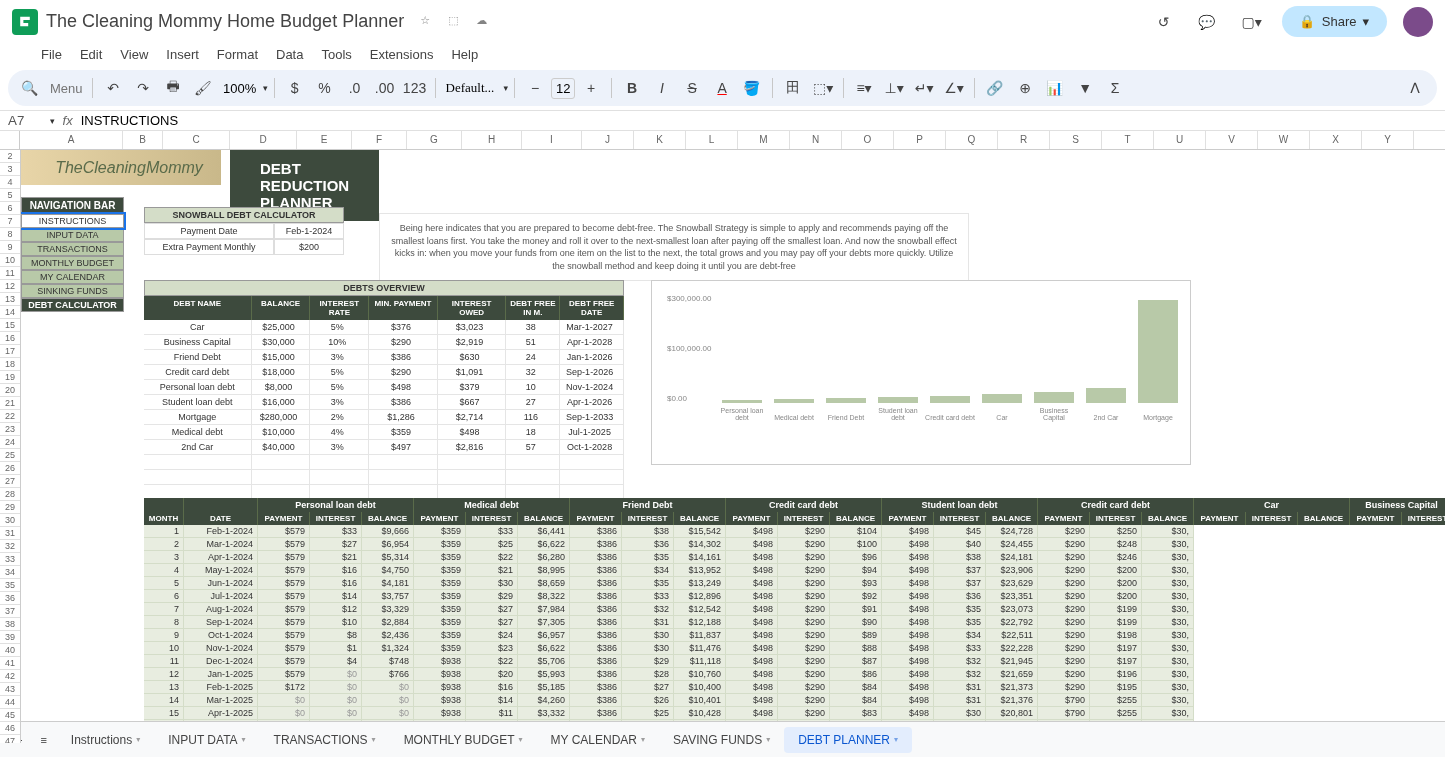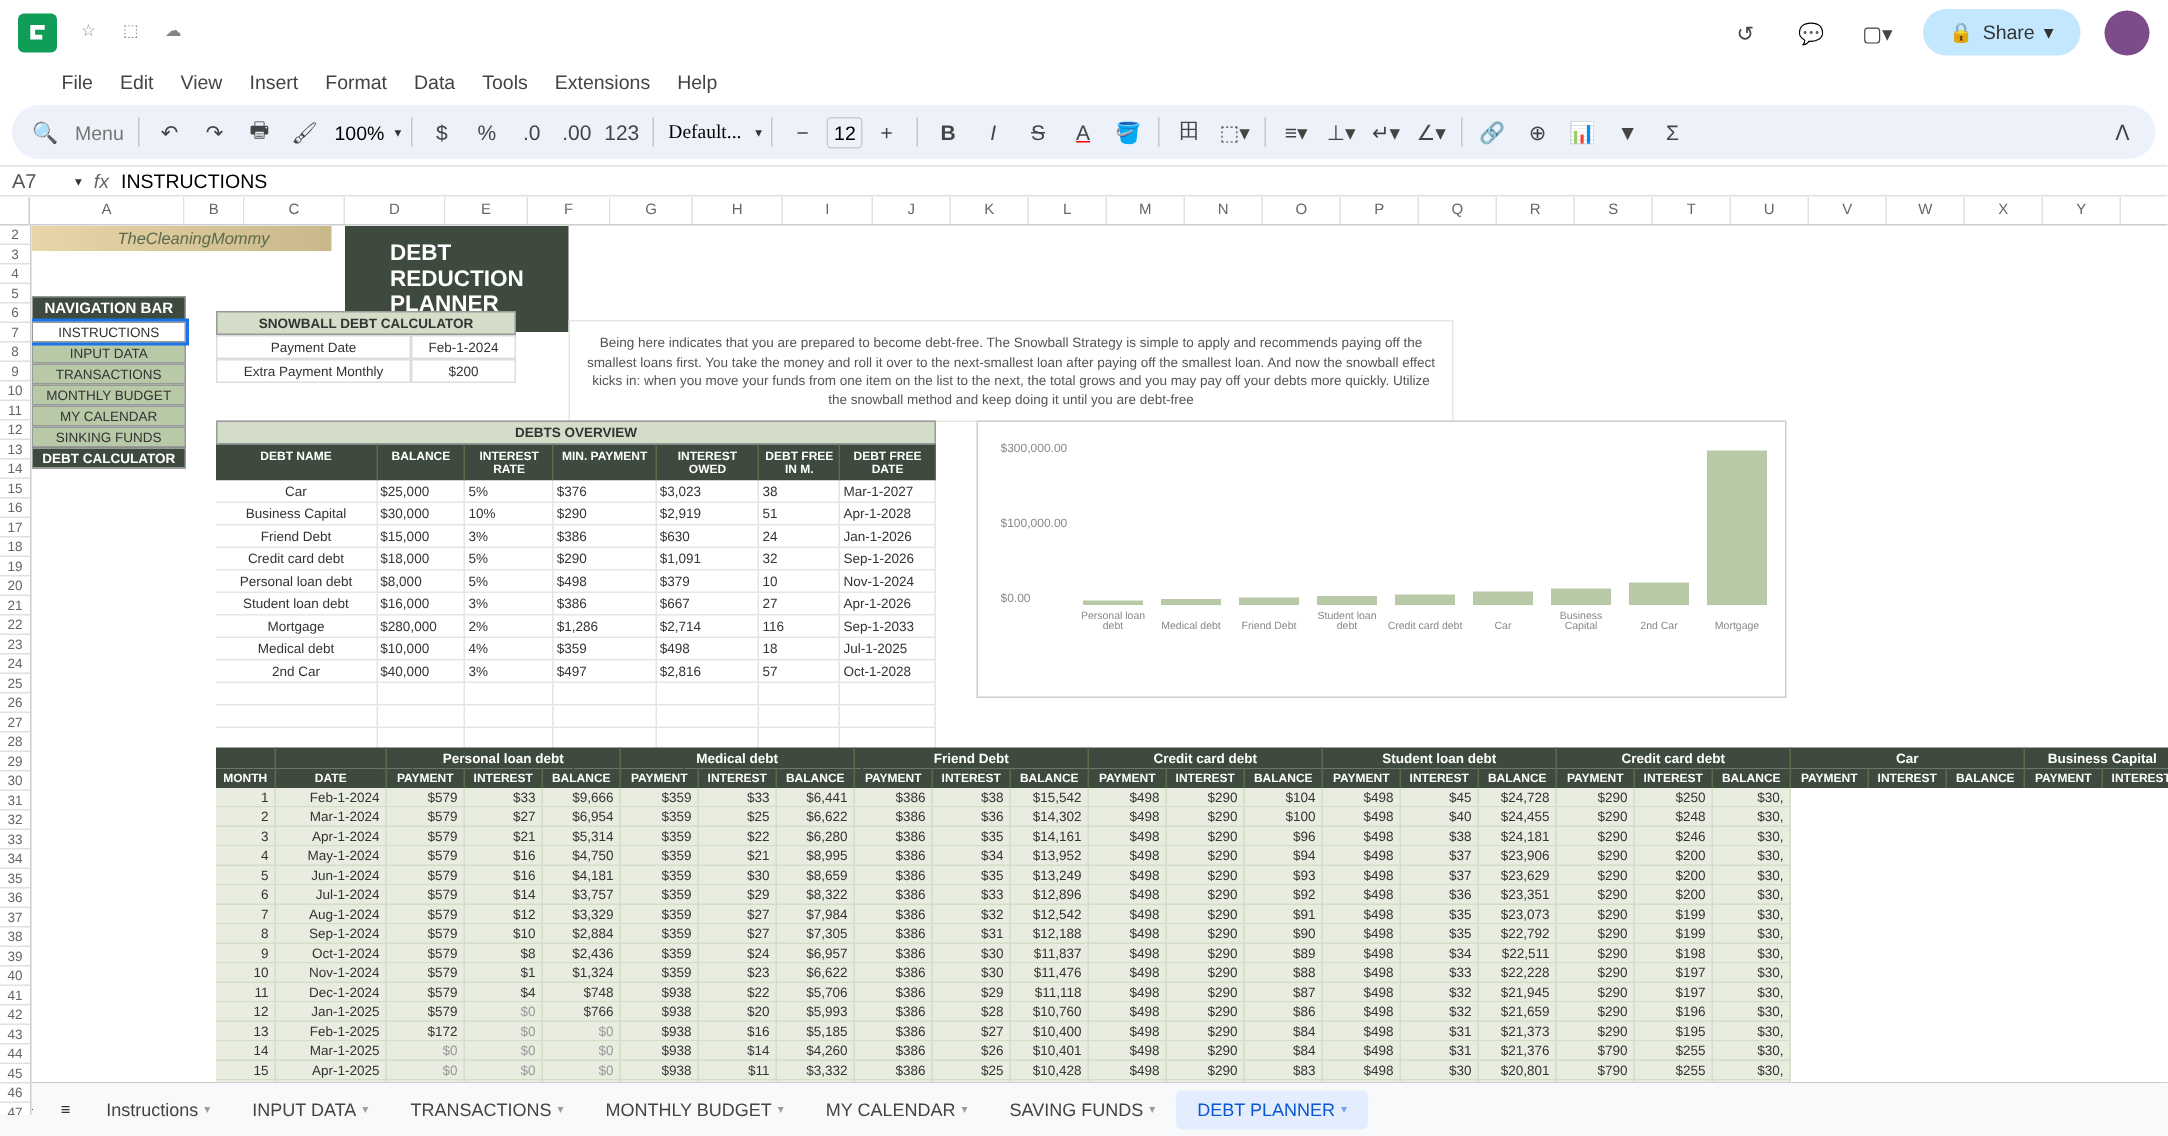--- a/index.html
+++ b/index.html
@@ -31,36 +31,36 @@
 .grid-body { display:flex; }
 .row-headers { display:flex; flex-direction:column; position:sticky; left:0; background:#fff; z-index:4; border-right:1px solid #ccc; }
 .row-h { width:20px; border-bottom:1px solid #e0e0e0; text-align:center; font-size:9px; color:#666; line-height:13px; }
 .cells { position:relative; }
 .nav-bar { position:absolute; left:0; top:47px; width:103px; }
 .nav-title { background:#3d4a3d; color:#fff; text-align:center; font-weight:bold; font-size:10px; padding:2px; border:1px solid #999; }
 .nav-item { background:#b8c9a8; text-align:center; font-size:9px; padding:1px; border:1px solid #999; cursor:pointer; }
 .nav-item.active { background:#fff; outline:2px solid #1a73e8; }
 .nav-item.dark { background:#3d4a3d; color:#fff; font-weight:bold; }
 .title-block { position:absolute; left:209px; top:0; background:#3d4a3d; color:#fff; font-weight:bold; font-size:15px; padding:10px 30px; }
-.logo-img { position:absolute; left:0; top:0; width:200px; height:17px; background:linear-gradient(90deg,#e8d5a8,#c9b88a); display:flex; align-items:center; justify-content:center; font-style:italic; font-size:11px; color:#5a6b4a;padding-left:16px; }
+.logo-img { position:absolute; left:0; top:0; width:200px; height:35px; background:linear-gradient(90deg,#e8d5a8,#c9b88a); display:flex; align-items:center; justify-content:center; font-style:italic; font-size:16px; color:#5a6b4a;padding-left:16px; }
 .snowball { position:absolute; left:123px; top:57px; width:200px; }
 .snow-title { background:#d4ddc8; text-align:center; font-weight:bold; font-size:9px; padding:2px; border:1px solid #999; }
 .snow-row { display:flex; }
 .snow-label { width:130px; font-size:9px; text-align:center; padding:2px; border:1px solid #ddd; background:#fff; }
 .snow-val { width:70px; font-size:9px; text-align:center; padding:2px; border:1px solid #ddd; background:#fff; }
 .info-box { position:absolute; left:358px; top:63px; width:590px; font-size:9px; text-align:center; padding:8px; color:#555; line-height:1.4; border:1px solid #e5e5e5; }
 .debts-overview { position:absolute; left:123px; top:130px; width:480px; }
 .do-title { background:#d4ddc8; text-align:center; font-weight:bold; font-size:9px; padding:2px; border:1px solid #999; }
 .do-head { display:flex; background:#3d4a3d; color:#fff; font-size:8px; font-weight:bold; }
 .do-head div { padding:3px 2px; text-align:center; border-right:1px solid #5a6b4a; }
 .do-row { display:flex; font-size:9px; background:#fff; }
 .do-row.total { font-weight:bold; border-top:1px solid #999; }
 .do-row div { padding:2px; text-align:center; border-right:1px solid #e5e5e5; border-bottom:1px solid #e5e5e5; }
 .do-row .name { text-align:center; }
-.do-row .num { text-align:left; padding-right:6px; }
+.do-row .num { text-align:center; padding-right:6px; }
 .chart { position:absolute; left:630px; top:130px; width:540px; height:185px; border:1px solid #ccc; background:#fff; }
 .chart-title { text-align:center; font-size:13px; padding:8px; color:#757575; }
 .chart-area { position:relative; height:140px; margin:0 20px; }
 .y-label { position:absolute; left:-5px; font-size:8px; color:#888; }
 .bar { position:absolute; bottom:18px; width:40px; background:#b8c9a8; }
 .x-label { position:absolute; bottom:0; font-size:7px; color:#888; text-align:center; width:50px; }
 .schedule { position:absolute; left:123px; top:348px; }
 .sched-head1 { display:flex; background:#3d4a3d; color:#fff; font-size:9px; font-weight:bold; }
 .sched-head1 div { text-align:center; padding:2px; border-right:1px solid #5a6b4a; }
 .sched-head2 { display:flex; background:#3d4a3d; color:#fff; font-size:8px; font-weight:bold; }
@@ -72,20 +72,23 @@
 .tab-btn { padding:4px 8px; cursor:pointer; border-radius:4px; }
 .sheet-tab { padding:6px 14px; font-size:12px; cursor:pointer; display:flex; gap:4px; align-items:center; color:#444; }
 .sheet-tab.active { background:#e3edfd; color:#0b57d0; border-radius:4px; }
 .dd { font-size:8px; opacity:.5; }
 </style>
 </head>
 <body>
 
 <div class="titlebar">
   <div class="logo"></div>
+  <div>
+    <div class="doctitle">The Cleaning Mommy Home Budget Planner</div>
+  </div>
   <div class="title-icons">
     <span>☆</span>
     <span>⬚</span>
     <span>☁</span>
   </div>
   <div class="right-actions">
     <span class="tool">↺</span>
     <span class="tool">💬</span>
     <span class="tool">▢▾</span>
     <div class="share-btn">

